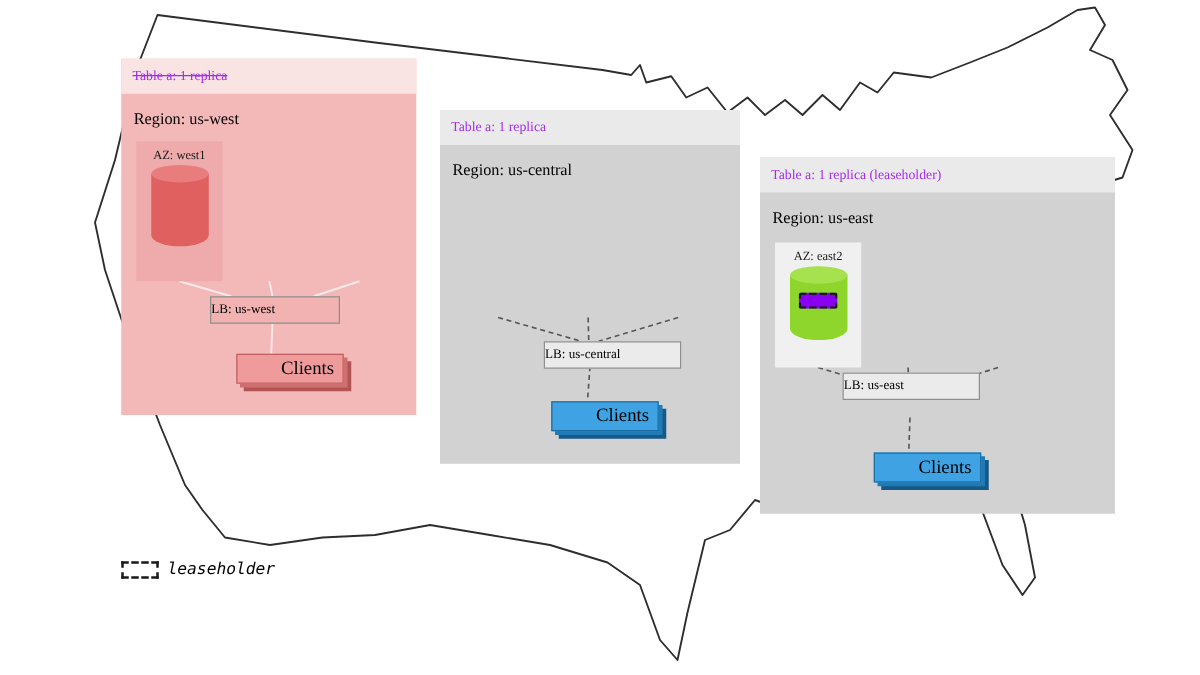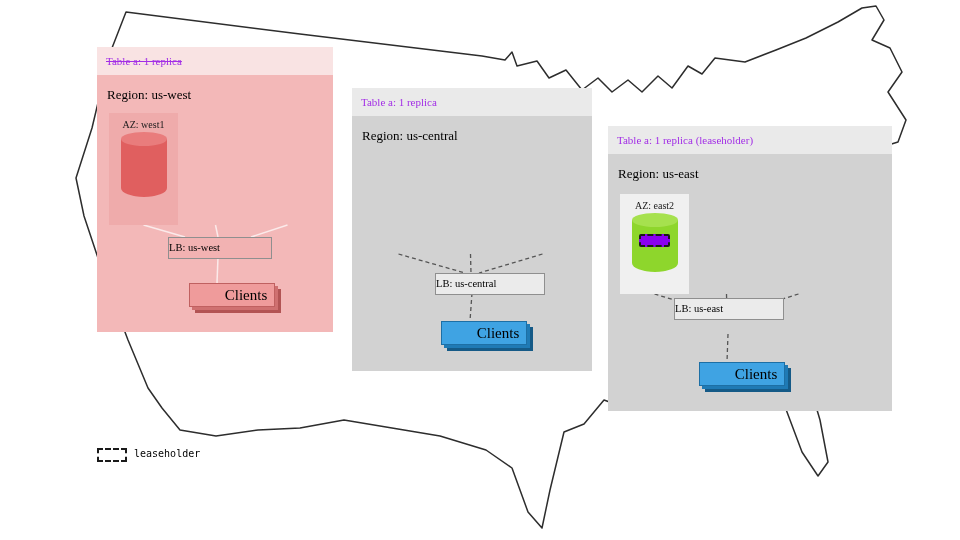--- a/index.html
+++ b/index.html
@@ -44,21 +44,21 @@
   .clients.blue{background:#3fa3e3;border:1px solid #1d6fa5;box-shadow:3px 3px 0 #1f7ab5,6px 6px 0 #155a87;}
   .region.central{left:352px;top:88px;width:240px;height:283px;}
   .central .az-row{top:38px;}
   .central .lb{left:66px;top:157px;width:108px;margin-left:17px;}
   .central .clients{left:89px;top:205px;}
   .region.east{left:608px;top:126px;width:284px;height:285px;}
   .east .az-row{top:40px;}
   .east .lb{left:66px;top:144px;width:108px;}
   .east .clients{left:91px;top:208px;}
   
-  .legend{position:absolute;left:97px;top:448px;display:flex;gap:7px;font-size:10px;}
+  .legend{position:absolute;left:97px;top:448px;display:flex;align-items:center;gap:7px;font-size:13px;font-style:italic;}
   .legend-swatch{display:inline-block;width:26px;height:10px;border:2px dashed #1a1a1a;background:#fff;}
 </style>
 </head>
 <body>
 
 <svg class="map-svg" width="960" height="540" viewBox="0 0 960 540">
   <path d="M126,12 L300,34 L482,56 L505,60 L512,52 L517,66 L537,61 L549,78 L566,70 L582,90 L598,78 L612,92 L628,80 L642,92 L658,76 L672,88 L688,66 L702,74 L715,58 L745,62 L776,50 L806,38 L838,22 L862,8 L876,6 L884,20 L872,40 L890,48 L902,72 L888,92 L906,120 L898,142 L872,150 L860,170 L876,196 L852,220 L864,248 L842,272 L854,298 L828,316 L806,330 L790,342 L804,366 L820,420 L828,462 L818,476 L802,452 L784,404 L768,368 L752,356 L720,368 L692,380 L672,400 L648,392 L626,408 L604,400 L584,424 L564,432 L550,490 L542,528 L528,512 L512,468 L486,450 L440,436 L392,428 L344,420 L300,428 L258,430 L216,436 L180,430 L162,408 L148,388 L128,340 L106,282 L84,216 L76,178 L92,128 L102,86 L112,48 Z" fill="none" stroke="#2d2d2d" stroke-width="1.5" stroke-linejoin="round"></path>
 </svg>
 
 <div class="region west">

